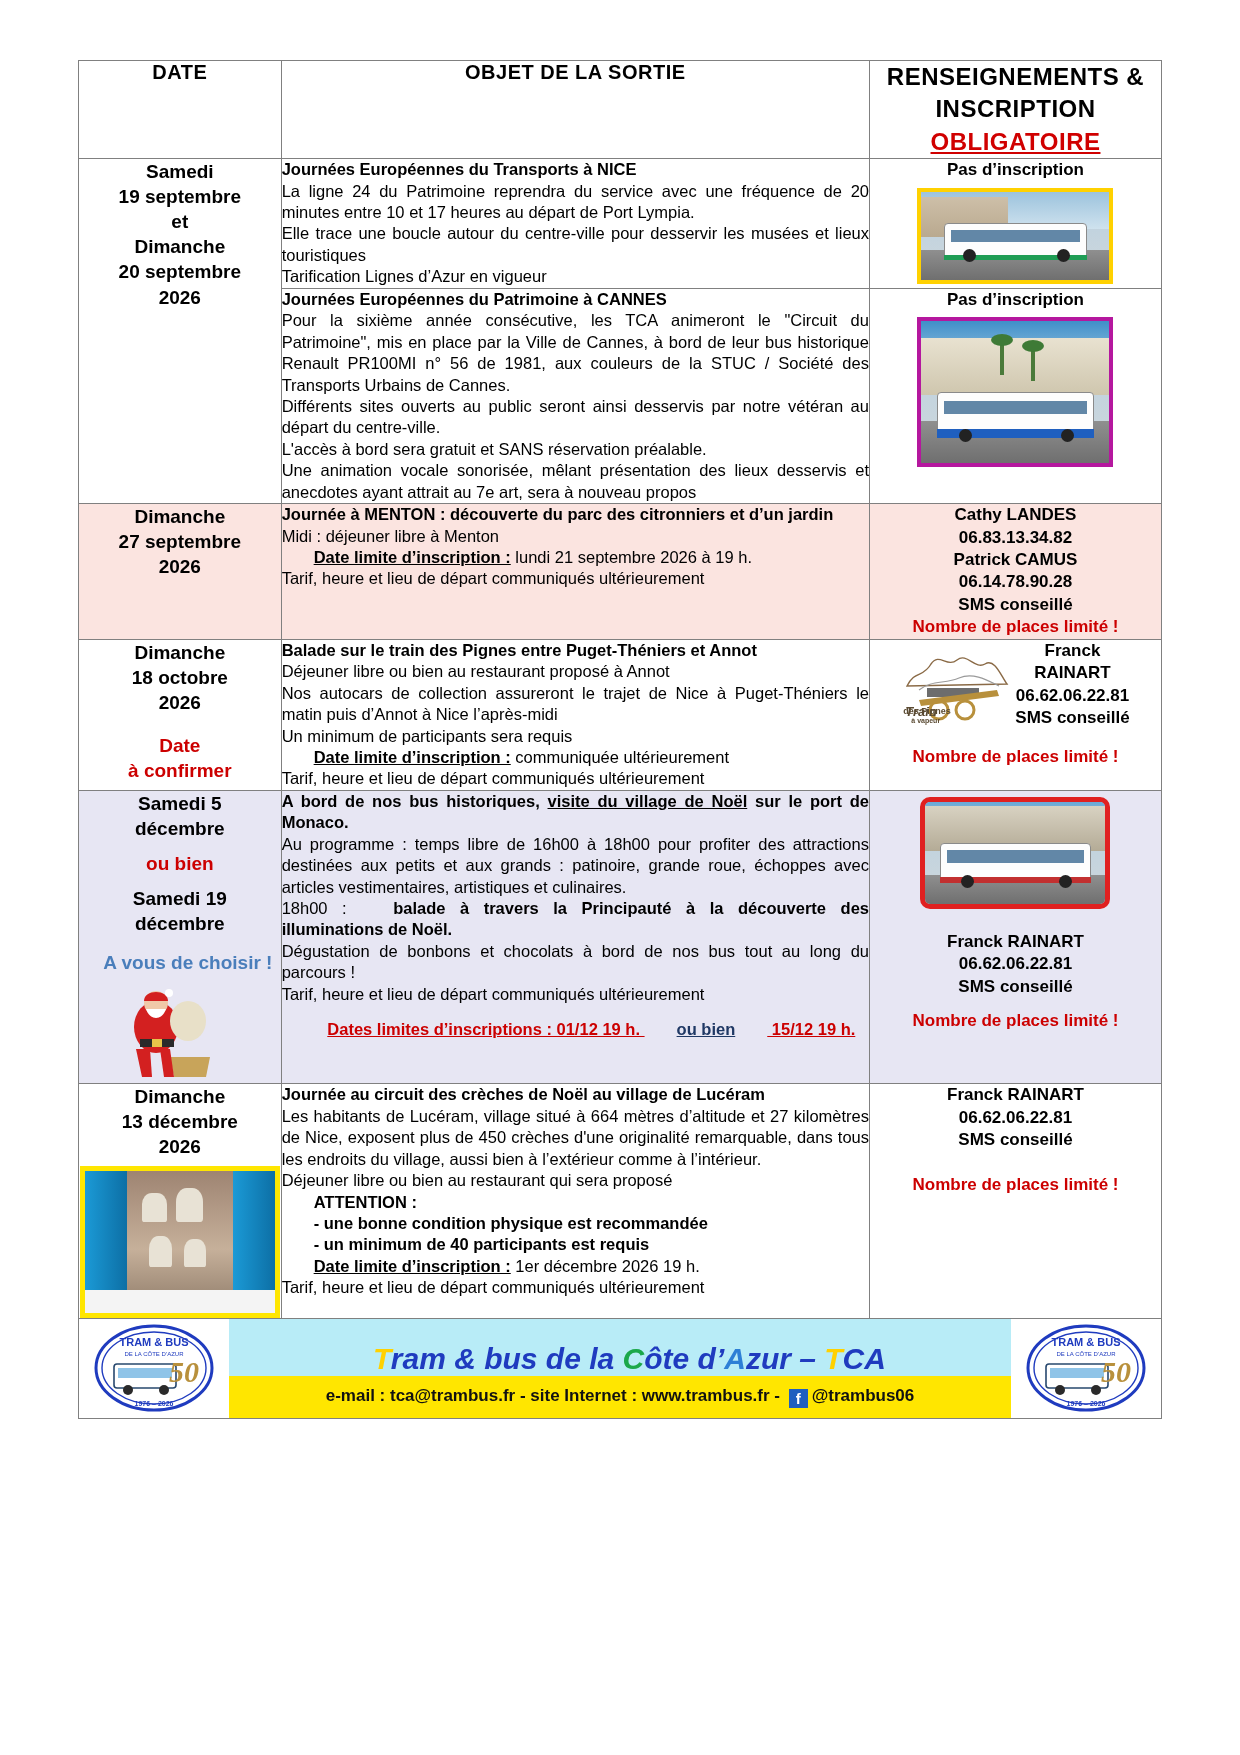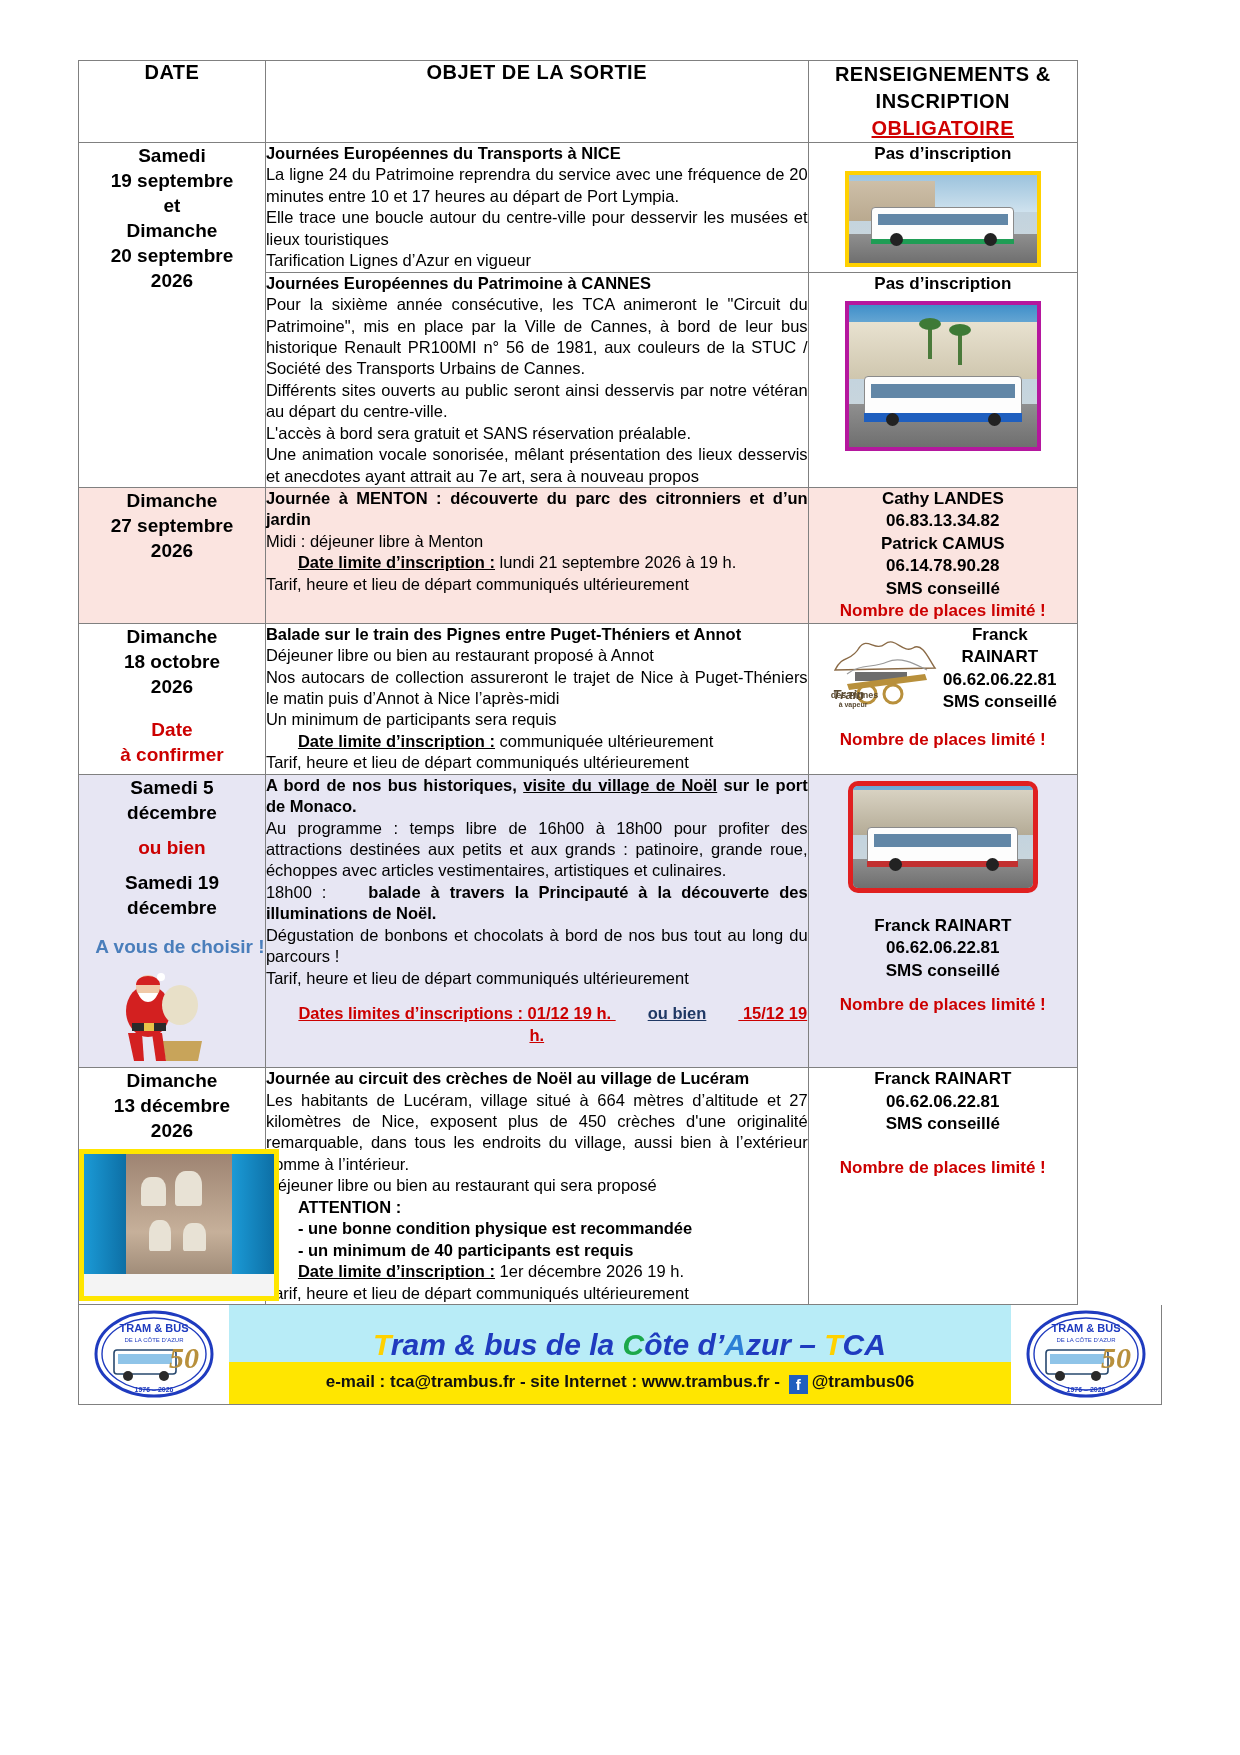--- a/index.html
+++ b/index.html
@@ -7,21 +7,21 @@
   body {
     width:1240px; height:1755px;
     background:#ffffff;
     font-family:"Liberation Sans", sans-serif;
     color:#000;
     overflow:hidden;
   }
   .page { padding:60px 78px 0 78px; width:1240px; }
 
   table.sched {
-    width:1000px;
+    width:1084px;
     border-collapse:collapse;
     table-layout:fixed;
   }
   table.sched td, table.sched th {
     border:1px solid #808080;
     vertical-align:top;
     padding:0;
   }
   col.c-date { width:186px; }
   col.c-obj  { width:540px; }
@@ -30,21 +30,21 @@
   
   thead th {
     text-align:center;
     font-weight:bold;
     font-size:20px;
     letter-spacing:0.5px;
     padding:10px 6px;
     vertical-align:middle;
     border:1px solid #808080;
   }
-  thead th.h-info { font-size:20px; line-height:1.35; }
+  thead th.h-info { font-size:24px; line-height:1.35; }
   .oblig { color:#d00000; text-decoration:underline; font-weight:bold; }
 
   
   td.datecell {
     text-align:center;
     font-weight:bold;
     font-size:19px;
     line-height:1.32;
     padding:10px 4px;
     vertical-align:middle;

